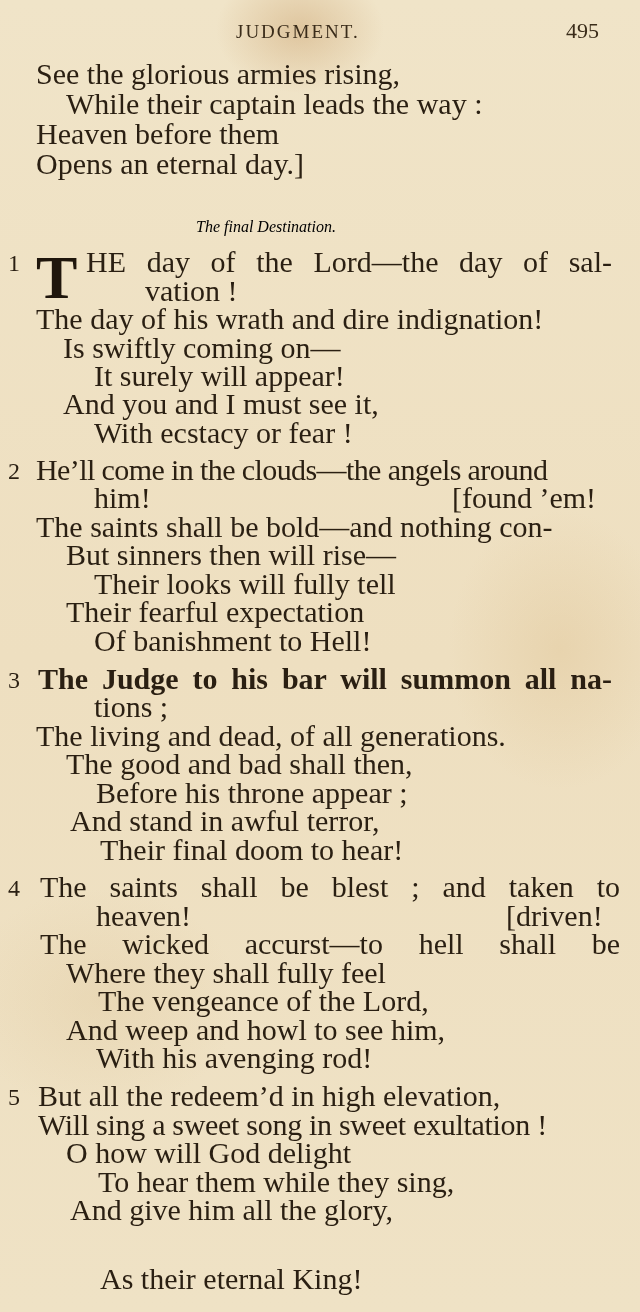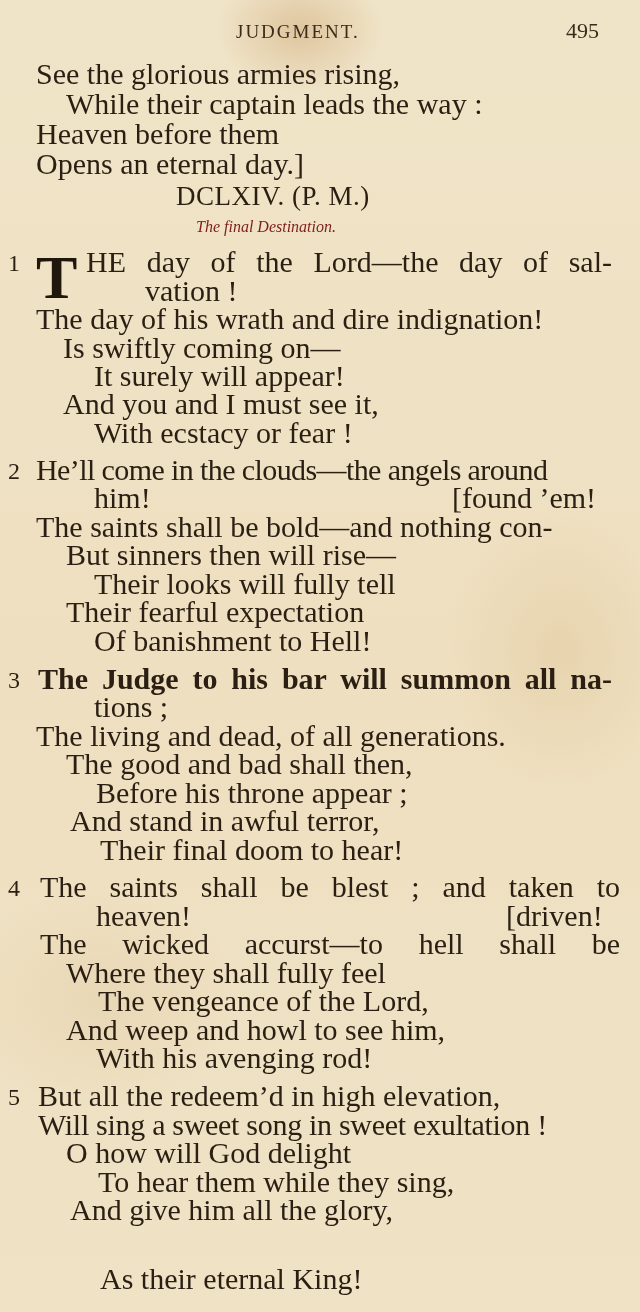--- a/index.html
+++ b/index.html
@@ -63,21 +63,21 @@
       white-space: nowrap;
       color: #2a1f12;
     }
     .hymn-subtitle {
       position: absolute;
       top: 218px;
       left: 196px;
       font-size: 16px;
       font-style: italic;
       white-space: nowrap;
-      color: #7f1d1d;
+      color: #000000;
     }
     .verse-num {
       position: absolute;
       font-size: 24px;
       line-height: 28px;
       color: #2a1f12;
     }
     .dropcap {
       position: absolute;
       left: 36px;
@@ -102,21 +102,20 @@
     <span class="page-number">495</span>
   </div>
 
   <div>
     <div class="line" style="left:36px; top:60px;">See the glorious armies rising,</div>
     <div class="line" style="left:66px; top:90px;">While their captain leads the way :</div>
     <div class="line" style="left:36px; top:120px;">Heaven before them</div>
     <div class="line" style="left:36px; top:150px;">Opens an eternal day.]</div>
   </div>
 
-  <div class="hymn-number">DCLXIV. (P. M.)</div>
   <div class="hymn-subtitle">The final Destination.</div>
 
   <div>
     <span class="verse-num" style="left:8px; top:249px;">1</span>
     <span class="dropcap">T</span>
     <div class="line justify" style="left:86px; top:248px; width:526px;">HE day of the Lord—the day of sal-</div>
     <div class="line" style="left:145px; top:277px;">vation !</div>
     <div class="line" style="left:36px; top:305px;">The day of his wrath and dire indignation!</div>
     <div class="line" style="left:63px; top:334px;">Is swiftly coming on—</div>
     <div class="line" style="left:94px; top:362px;">It surely will appear!</div>

